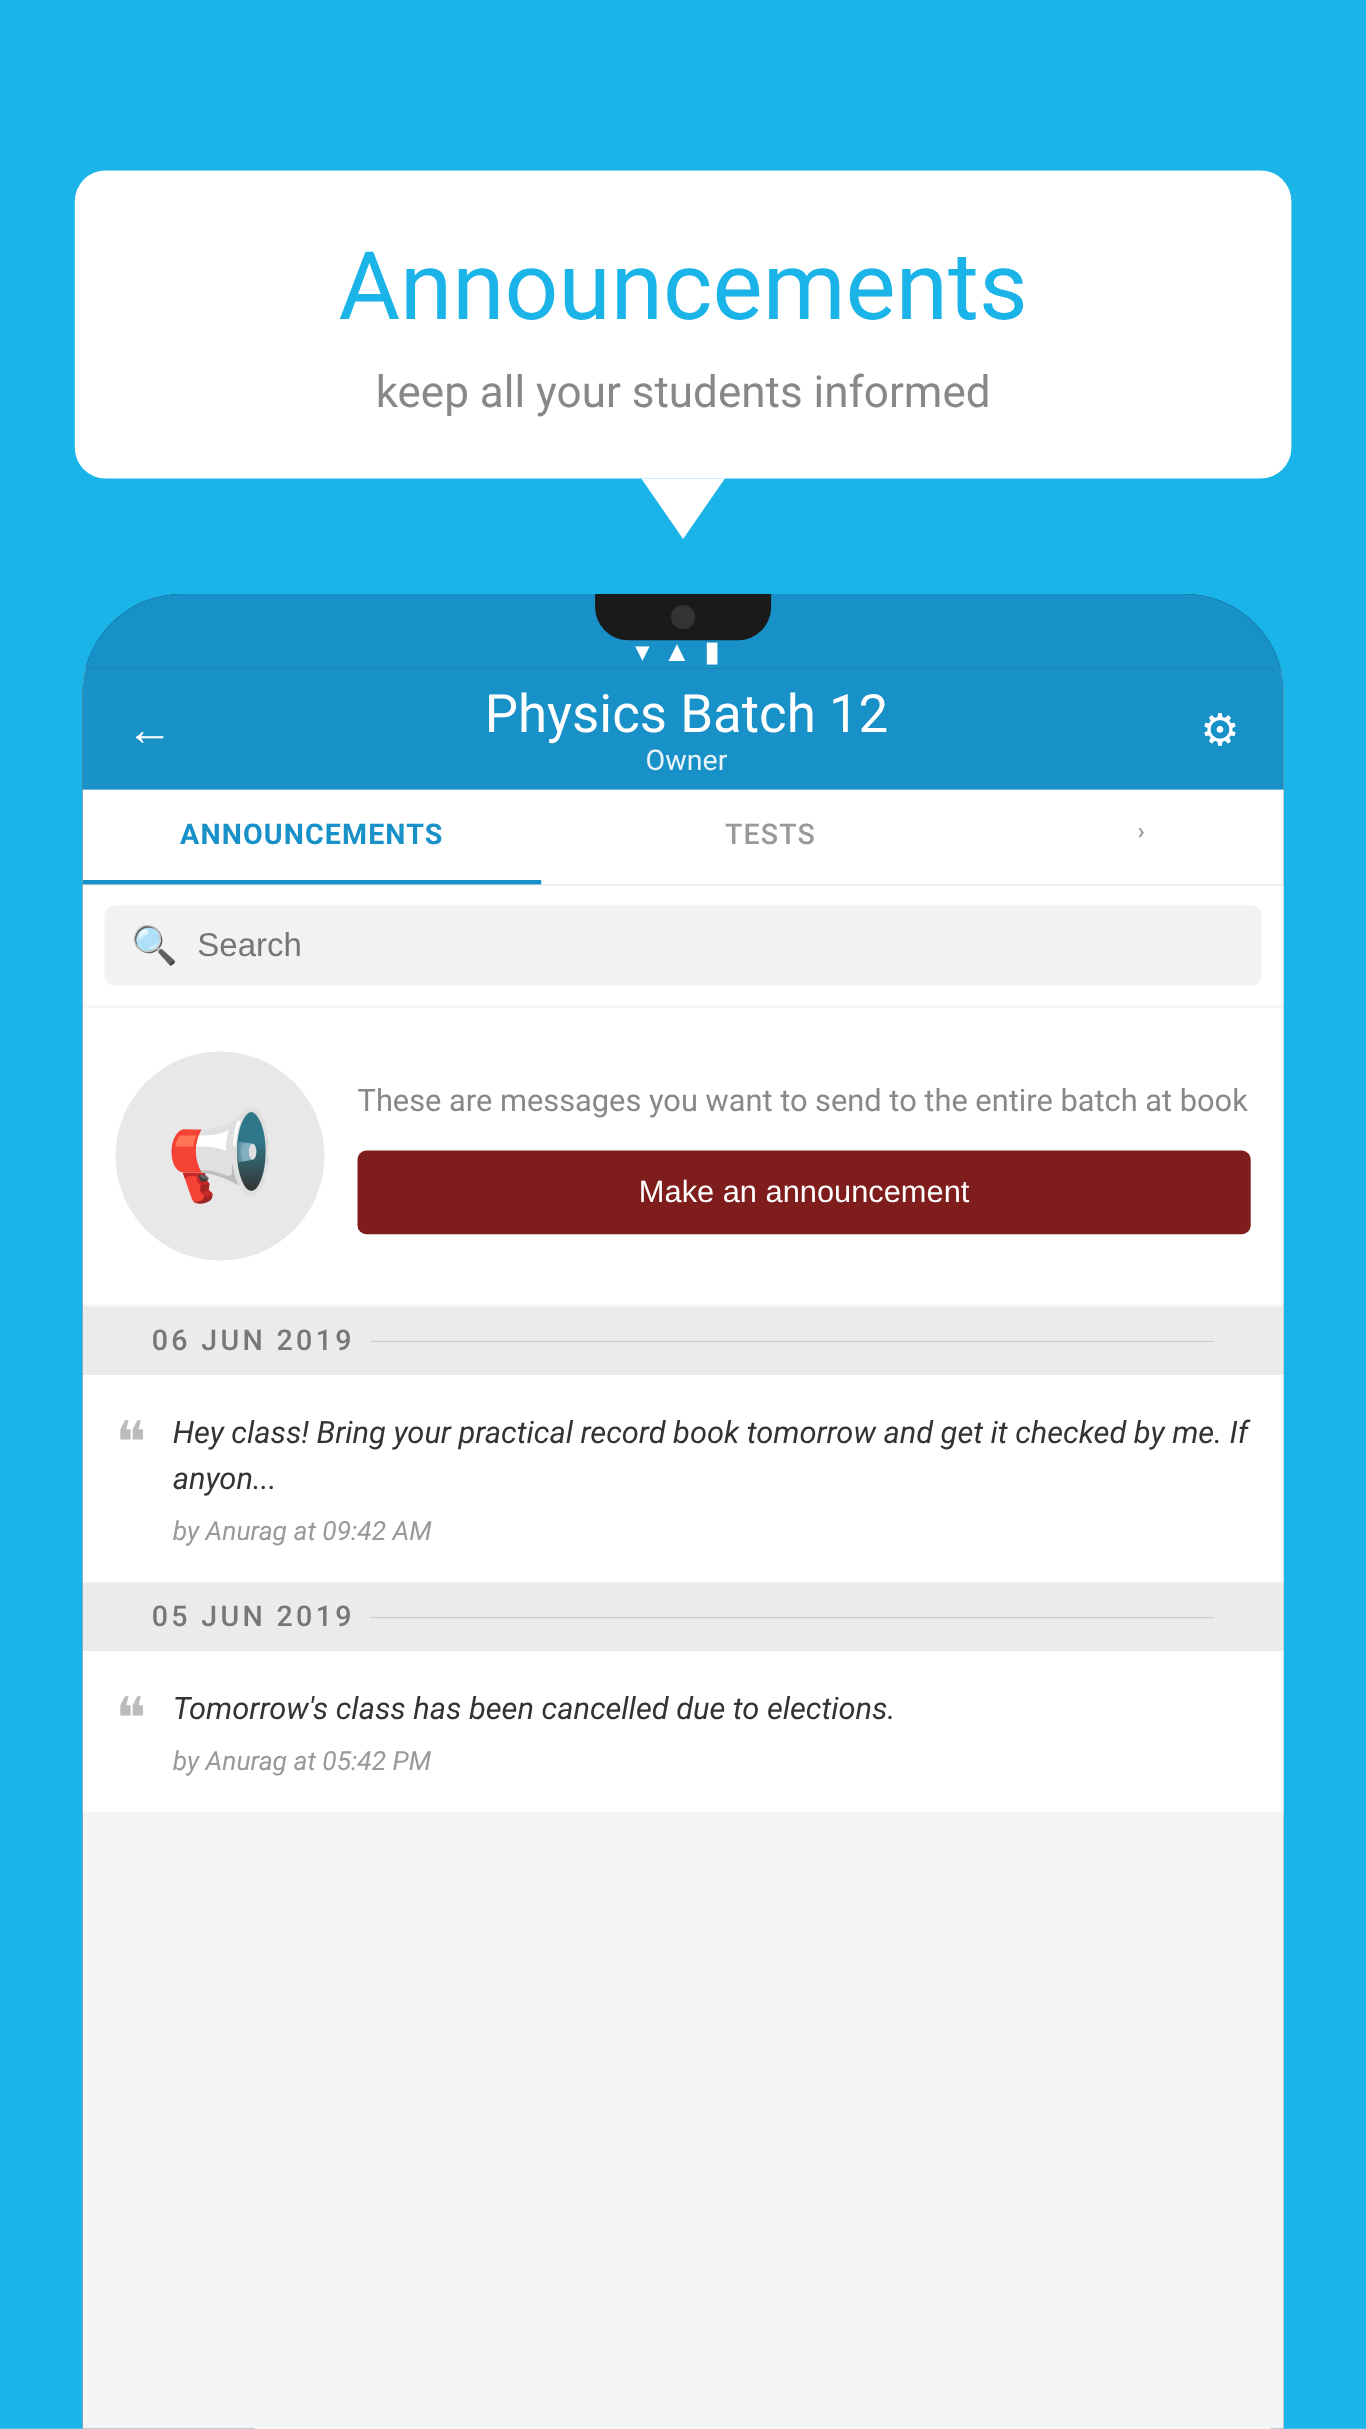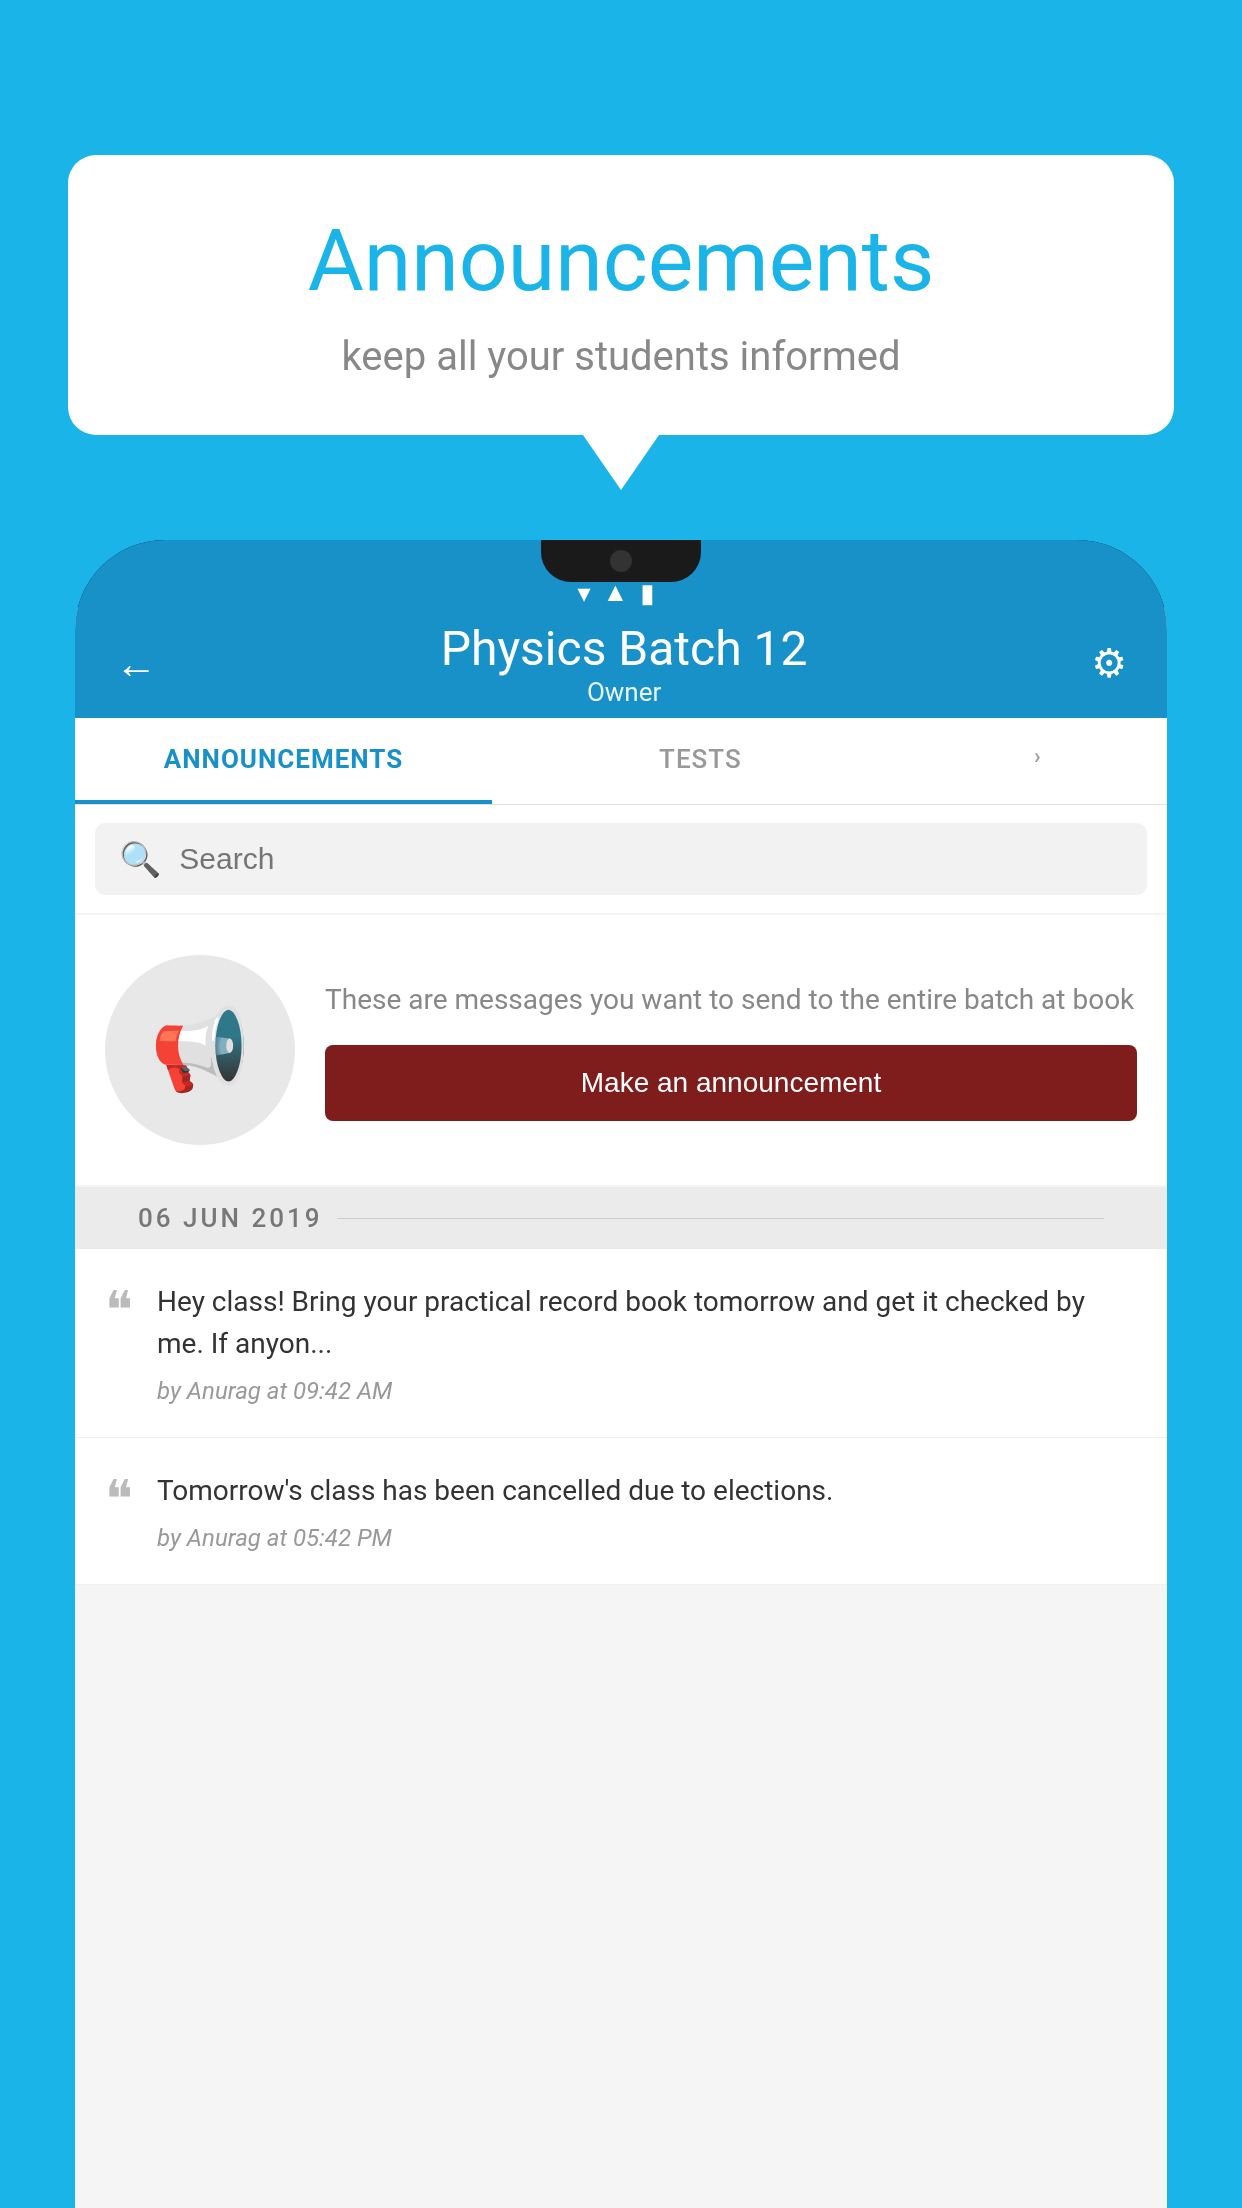--- a/index.html
+++ b/index.html
@@ -297,20 +297,21 @@
       line-height: 1;
       margin-top: 4px;
       flex-shrink: 0;
     }
     .announcement-text-group {
       flex: 1;
     }
     .announcement-message {
       color: #333;
       font-size: 28px;
+      font-style: italic;
       line-height: 1.5;
       margin-bottom: 12px;
     }
     .announcement-author {
       color: #999;
       font-size: 24px;
       font-style: italic;
     }
   </style>
 </head>
@@ -381,20 +382,24 @@
       </div>
 
       <div class="announcement-item">
         <span class="quote-icon">❝</span>
         <div class="announcement-text-group">
           <div class="announcement-message">Hey class! Bring your practical record book tomorrow and get it checked by me. If anyon...</div>
           <div class="announcement-author">by Anurag at 09:42 AM</div>
         </div>
       </div>
 
+      <div class="date-separator">
+        <span class="date-sep-text">05  JUN  2019</span>
+        <div class="date-sep-line"></div>
+      </div>
 
       <div class="announcement-item">
         <span class="quote-icon">❝</span>
         <div class="announcement-text-group">
           <div class="announcement-message">Tomorrow's class has been cancelled due to elections.</div>
           <div class="announcement-author">by Anurag at 05:42 PM</div>
         </div>
       </div>
 
     </div>

